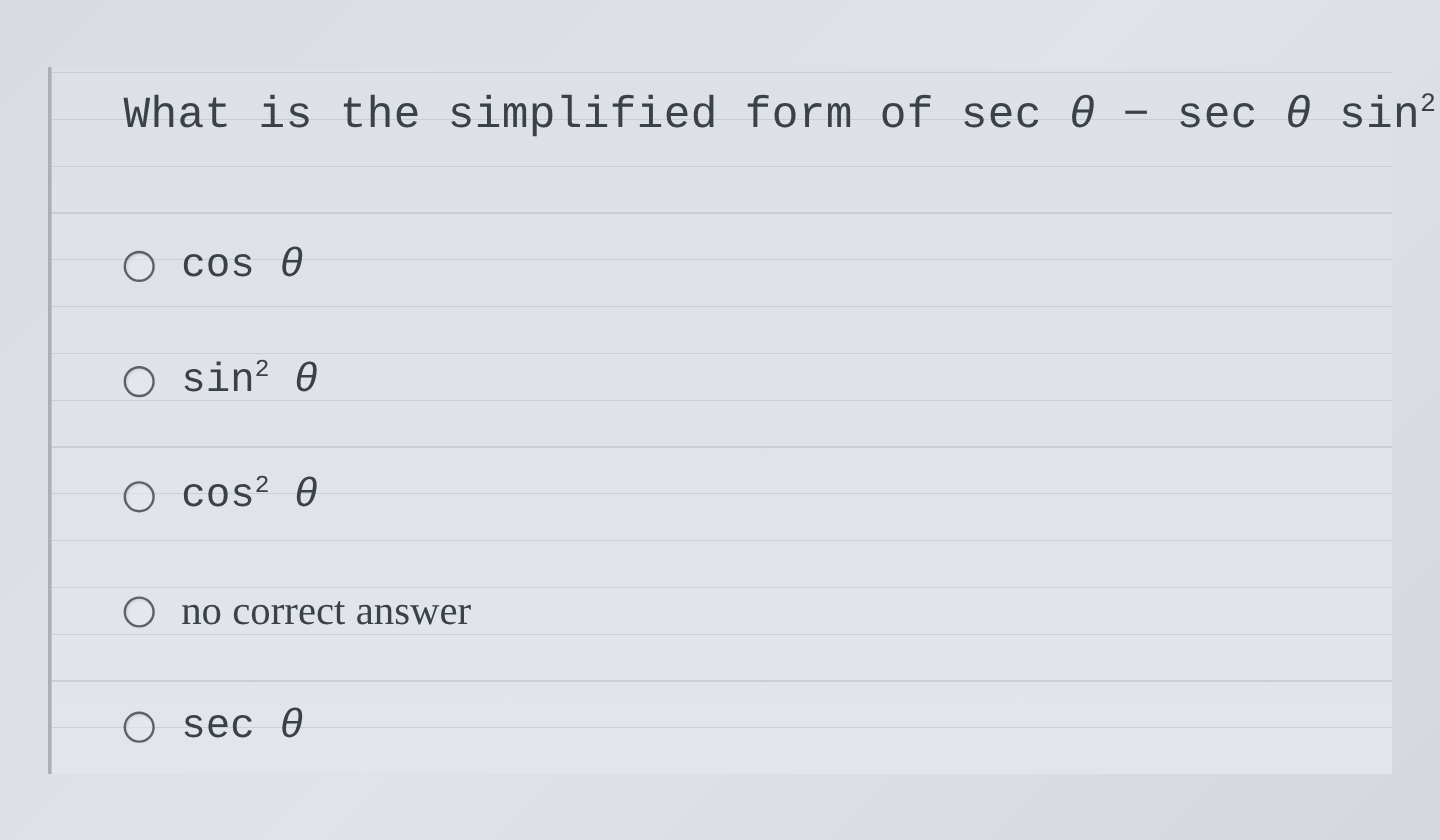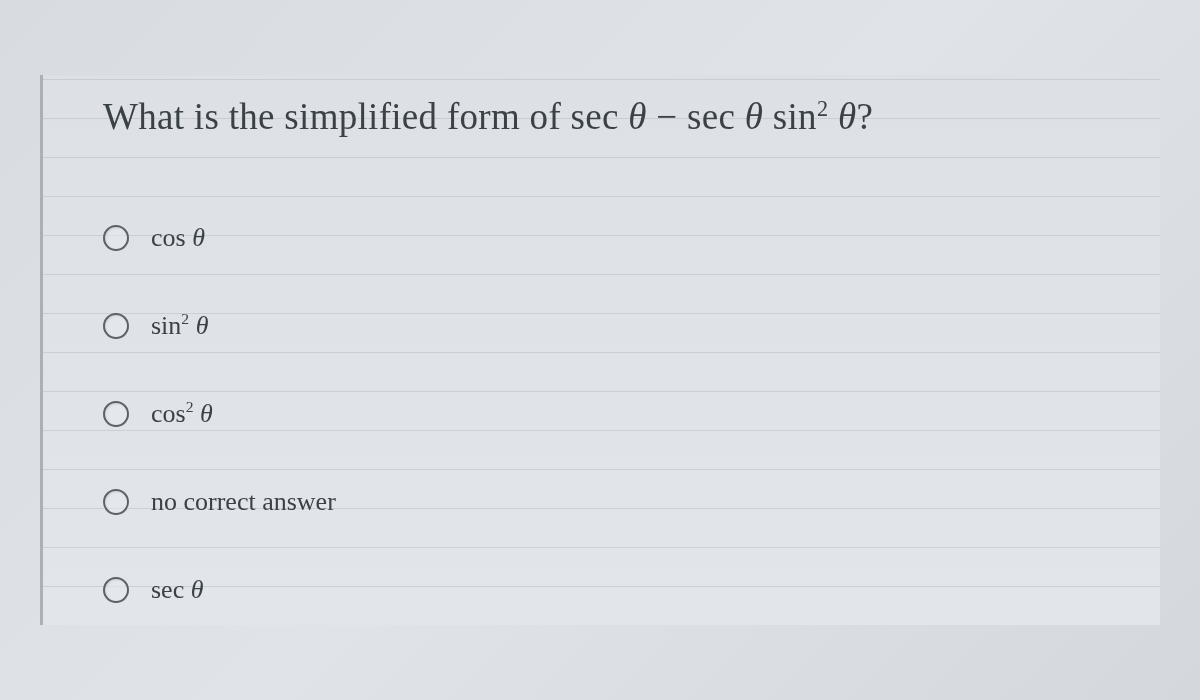--- a/index.html
+++ b/index.html
@@ -66,31 +66,31 @@
     .radio {
       width: 26px;
       height: 26px;
       border: 2px solid #5a6268;
       border-radius: 50%;
       flex-shrink: 0;
       background: rgba(230, 234, 238, 0.6);
       box-shadow: inset 1px 1px 2px rgba(0,0,0,0.1);
     }
     .option-label {
-      font-size: 26px;
+      font-size: 34px;
       color: #3a4248;
       font-weight: 400;
     }
     sup {
       font-size: 0.6em;
       vertical-align: super;
       line-height: 0;
     }
     .math {
-      font-family: Liberation Serif, serif;
+      font-family: Liberation Mono, monospace;
     }
     .theta {
       font-style: italic;
     }
   </style>
 </head>
 <body>
 
 <div class="quiz-container">
   <div class="question math">

